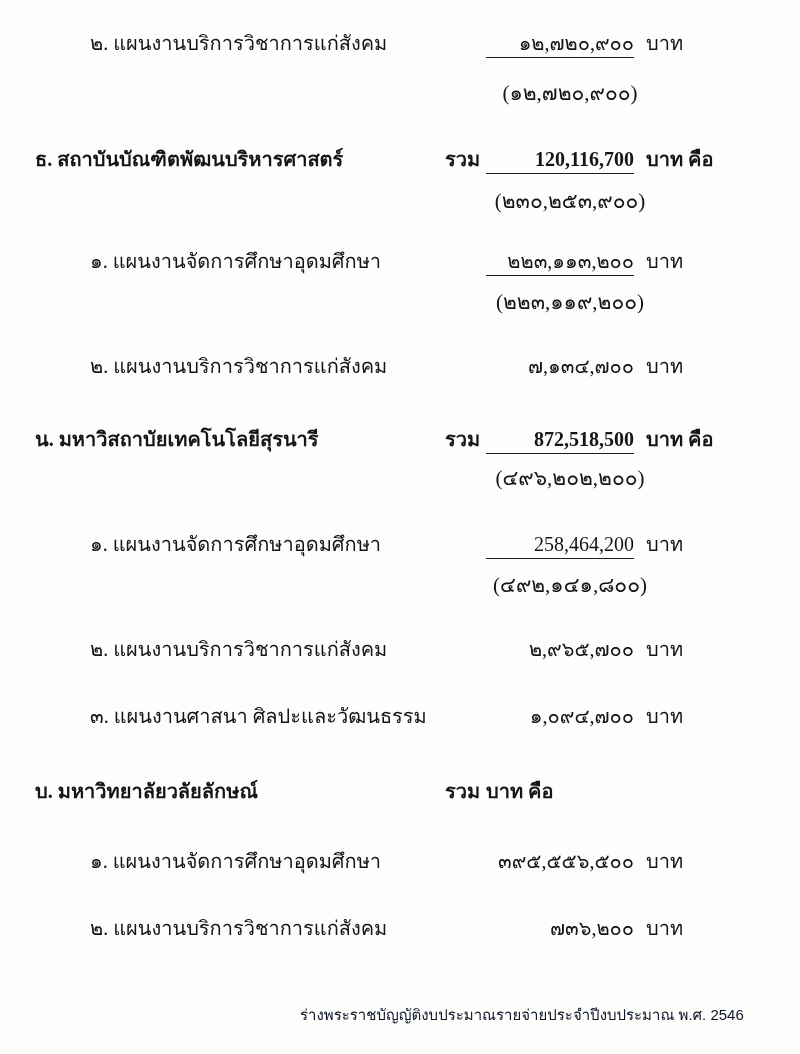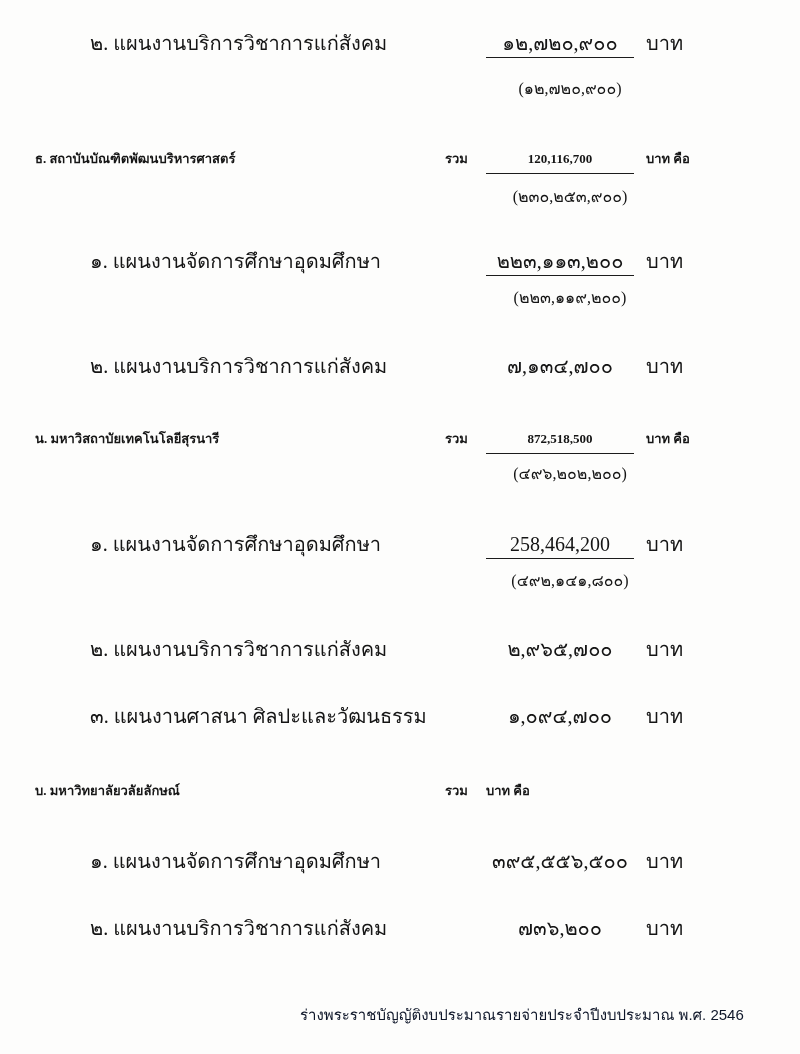--- a/index.html
+++ b/index.html
@@ -8,27 +8,27 @@
     width:800px;height:1054px;
     margin:0 auto;
     background:#fdfdfc;
     font-family:"Liberation Serif","DejaVu Serif",serif;
     color:#151515;
     overflow:hidden;
   }
   .row{position:absolute;left:0;right:0;height:30px;font-size:20px;line-height:26px;}
   .row .label{position:absolute;top:0;white-space:nowrap;}
   .plan .label{left:90px;}
-  .section{font-weight:bold;font-size:13px;}
+  .section{font-weight:bold;font-size:20px;}
   .section .label{left:35px;}
   .mid{position:absolute;left:445px;top:0;}
   .amount{position:absolute;left:486px;top:0;display:flex;align-items:baseline;gap:12px;white-space:nowrap;}
-  .num{display:inline-block;width:148px;text-align:center;}
+  .num{display:inline-block;width:148px;text-align:right;}
   .u{border-bottom:1.4px solid #1c1c1c;padding-bottom:1px;}
-  .prevrow{position:absolute;left:0;right:8px;height:28px;font-size:16px;}
+  .prevrow{position:absolute;left:0;right:8px;height:28px;font-size:21px;}
   .prev{position:absolute;left:486px;top:0;width:168px;text-align:center;white-space:nowrap;}
   .footer{
     position:absolute;left:300px;top:1003px;
     font-family:"Liberation Sans","DejaVu Sans",sans-serif;
     font-size:15px;color:#0f172a;white-space:nowrap;
   }
 </style>
 </head>
 <body>
 

